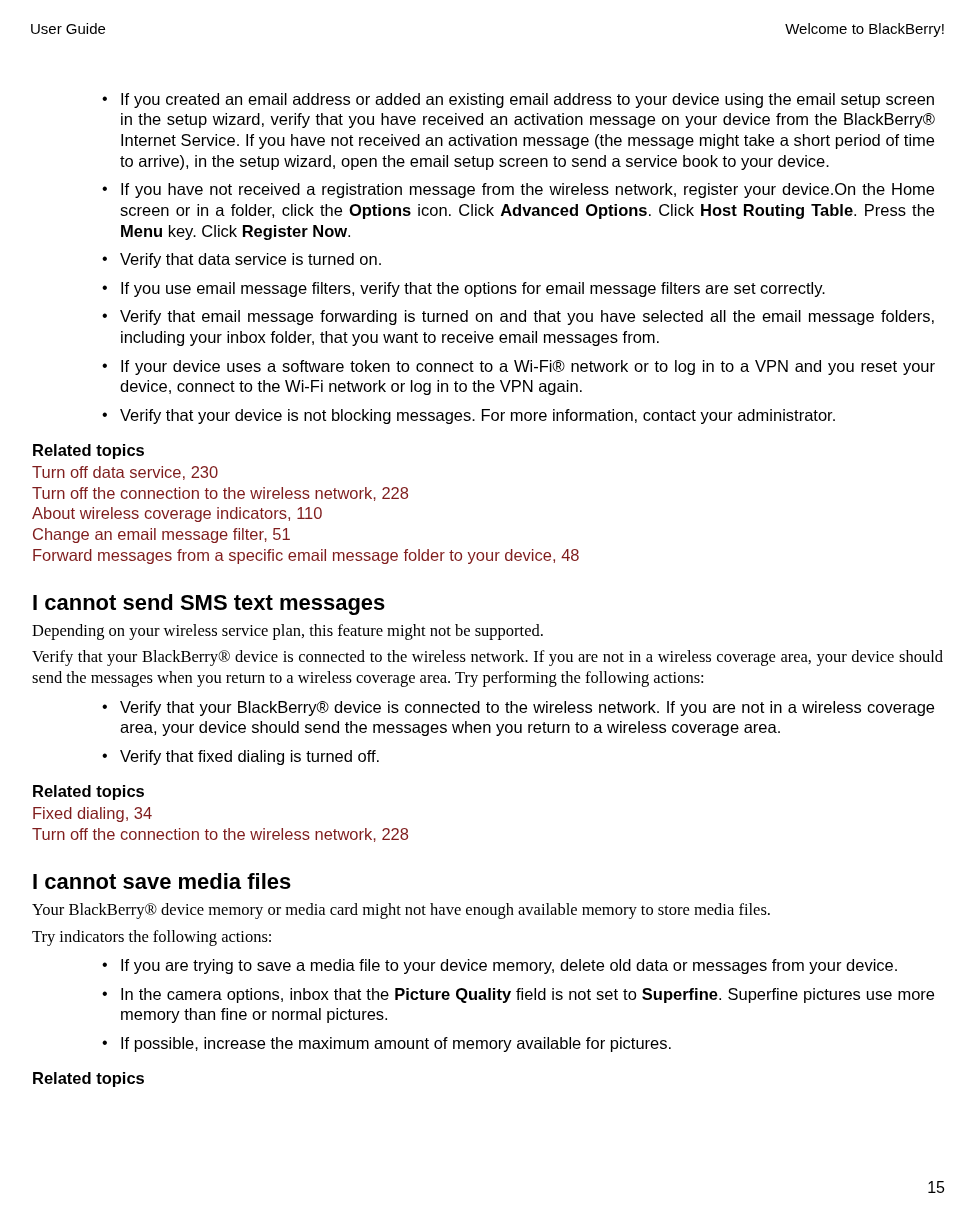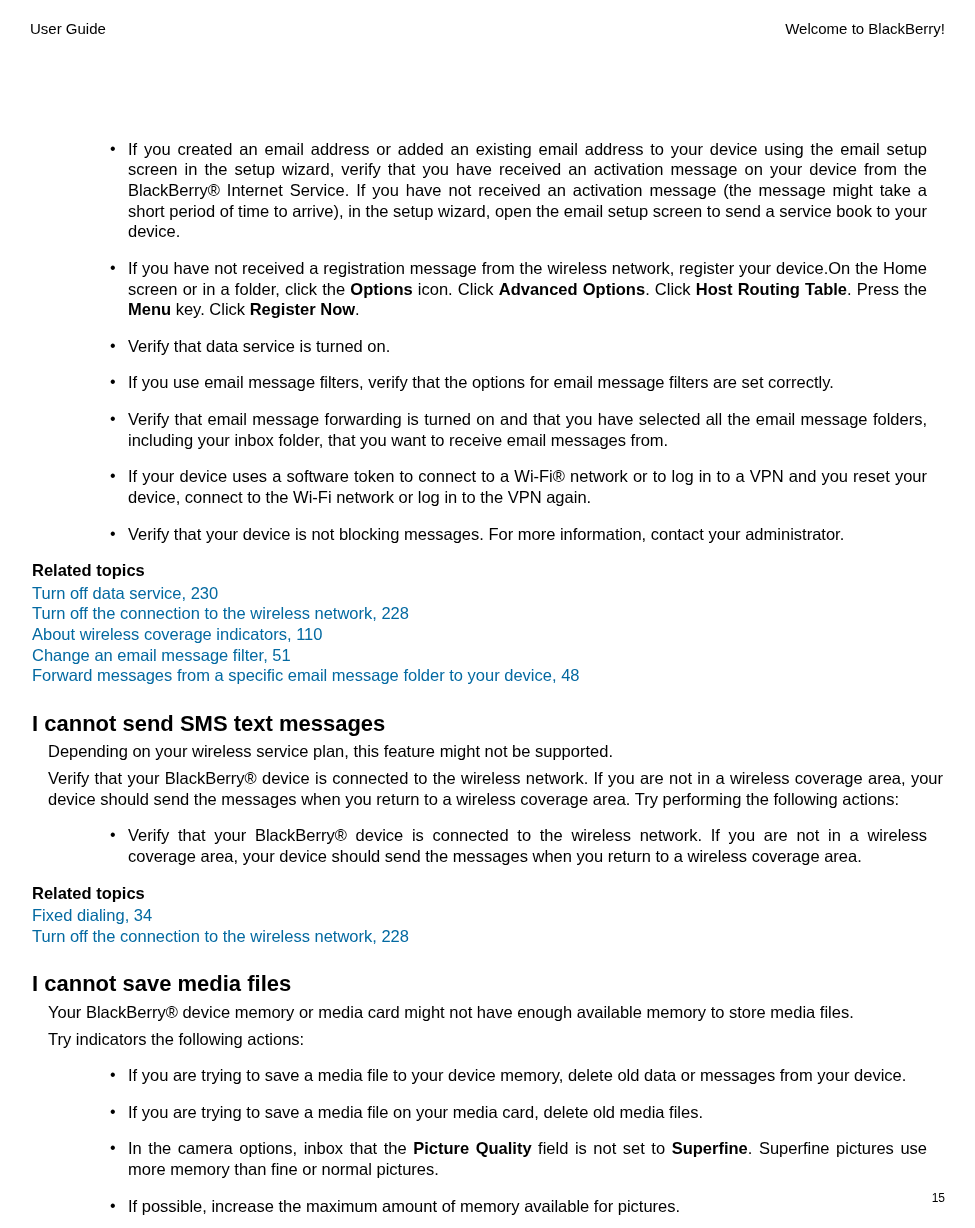--- a/index.html
+++ b/index.html
@@ -17,66 +17,67 @@
     position: relative;
     width: 975px;
     height: 1228px;
     box-sizing: border-box;
     padding: 20px 30px 20px 30px;
   }
   .header {
     display: flex;
     justify-content: space-between;
     font-size: 15px;
-    margin-bottom: 100px;
+    margin-bottom: 50px;
   }
   .content {
     padding: 0 2px;
   }
   ul.bullets {
     list-style: none;
     margin: 0 0 14px 0;
     padding: 0 0 0 62px;
   }
   ul.bullets > li {
     position: relative;
     padding-left: 18px;
-    margin: 16px;
+    margin: 8px;
     text-align: justify;
   }
   ul.bullets > li::before {
     content: "•";
     position: absolute;
     left: 0;
     top: 0;
     font-size: 16px;
   }
   .related-heading {
     font-weight: 700;
     margin: 8px 0 2px 0;
   }
   .link {
-    color: #0369a1;
+    color: #7f1d1d;
     display: block;
     margin: 0;
   }
   h2.section {
     font-size: 22px;
     font-weight: 700;
     margin: 24px 0 4px 0;
   }
   p.para {
-    margin: 4px 0 6px 16px;
+    margin: 4px 0 6px 0;
     text-align: justify;
+    font-family: Liberation Serif, serif;
   }
   .pagenum {
     position: absolute;
-    bottom: 22px;
+    bottom: 30px;
     right: 30px;
-    font-size: 12px;
+    font-size: 16px;
   }
   .inline-bold { font-weight: 700; }
 </style>
 </head>
 <body>
 
 <div class="page">
 
   <div class="header">
     <span>User Guide</span>
@@ -102,31 +103,31 @@
     <a class="link">Turn off the connection to the wireless network, 228</a>
     <a class="link">About wireless coverage indicators, 110</a>
     <a class="link">Change an email message filter, 51</a>
     <a class="link">Forward messages from a specific email message folder to your device, 48</a>
 
     <h2 class="section">I cannot send SMS text messages</h2>
     <p class="para">Depending on your wireless service plan, this feature might not be supported.</p>
     <p class="para">Verify that your BlackBerry® device is connected to the wireless network. If you are not in a wireless coverage area, your device should send the messages when you return to a wireless coverage area. Try performing the following actions:</p>
     <ul class="bullets">
       <li>Verify that your BlackBerry® device is connected to the wireless network. If you are not in a wireless coverage area, your device should send the messages when you return to a wireless coverage area.</li>
+      <li>Verify that fixed dialing is turned off.</li>
     </ul>
     <div class="related-heading">Related topics</div>
     <a class="link">Fixed dialing, 34</a>
     <a class="link">Turn off the connection to the wireless network, 228</a>
 
     <h2 class="section">I cannot save media files</h2>
     <p class="para">Your BlackBerry® device memory or media card might not have enough available memory to store media files.</p>
     <p class="para">Try indicators the following actions:</p>
     <ul class="bullets">
       <li>If you are trying to save a media file to your device memory, delete old data or messages from your device.</li>
-      <li>If you are trying to save a media file on your media card, delete old media files.</li>
       <li>
         <span>In the camera options, inbox that the </span><span class="inline-bold">Picture Quality</span><span> field is not set to </span><span class="inline-bold">Superfine</span><span>. Superfine pictures use more memory than fine or normal pictures.</span>
       </li>
       <li>If possible, increase the maximum amount of memory available for pictures.</li>
     </ul>
     <div class="related-heading">Related topics</div>
 
   </div>
 
   <div class="pagenum">15</div>

